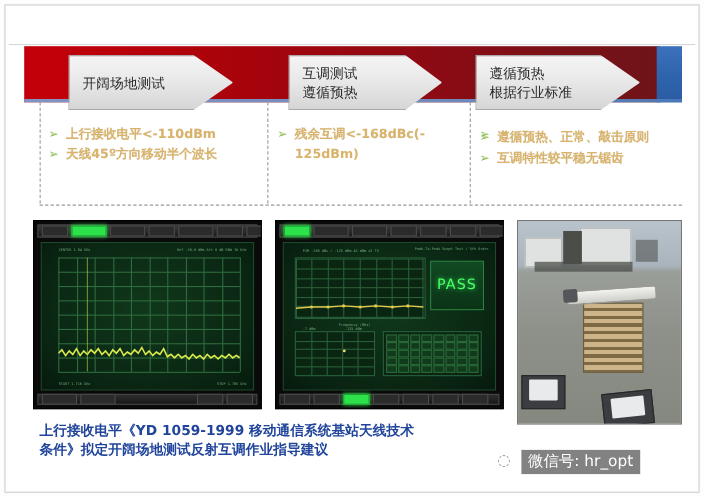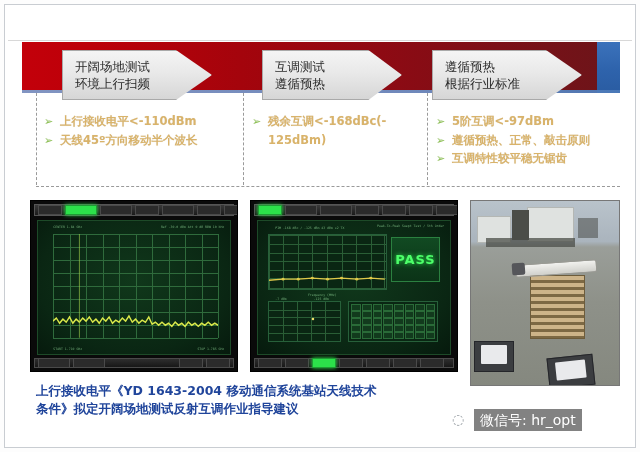--- a/index.html
+++ b/index.html
@@ -173,21 +173,21 @@
   }
 
   
   .pass-box{
     position:absolute;right:5%;top:12%;width:26%;height:34%;
     background:linear-gradient(to bottom,#114a22,#0b3317);
     border:1px solid #2b8040;box-sizing:border-box;
     display:flex;align-items:center;justify-content:center;
   }
   .pass-box b{
-    color:#4dff6a;font-size:13px;font-weight:bold;letter-spacing:1px;
+    color:#4dff6a;font-size:13px;font-weight:normal;letter-spacing:1px;
     text-shadow:0 0 5px #27e84a;
   }
   .subpanel{
     position:absolute;background:#0a2613;border:1px solid #27603a;
     box-sizing:border-box;overflow:hidden;
   }
   .minigrid .gv,.minigrid .gh{position:absolute;background:#2a5e36;}
   .minigrid .gv{top:0;bottom:0;width:1px;}
   .minigrid .gh{left:0;right:0;height:1px;}
   .cellrow{display:flex;gap:1px;}
@@ -253,21 +253,20 @@
   <div class="title-rule"></div>
 
   <div class="banner">
     <div class="banner-red"></div>
     <div class="banner-blue"></div>
   </div>
   <div class="banner-underline"></div>
 
   <div class="chev" id="chev1">
     <span>开阔场地测试</span>
-    <span>环境上行扫频</span>
   </div>
   <div class="chev" id="chev2">
     <span>互调测试</span>
     <span>遵循预热</span>
   </div>
   <div class="chev" id="chev3">
     <span>遵循预热</span>
     <span>根据行业标准</span>
   </div>
 
@@ -291,21 +290,20 @@
     <div class="bline">
       <span class="mk">➢</span>
       <span>残余互调&lt;-168dBc(-</span>
     </div>
     <div class="bcont">125dBm)</div>
   </div>
 
   <div class="bullets" id="b3">
     <div class="bline">
       <span class="mk">➢</span>
-      <span>5阶互调&lt;-97dBm</span>
     </div>
     <div class="bline">
       <span class="mk">➢</span>
       <span>遵循预热、正常、敲击原则</span>
     </div>
     <div class="bline">
       <span class="mk">➢</span>
       <span>互调特性较平稳无锯齿</span>
     </div>
   </div>
@@ -516,19 +514,19 @@
       <div class="ph-case" style="left:2%;top:76%;width:26%;height:16%;">
           <i></i>
         </div>
       <div class="ph-case" style="left:52%;top:84%;width:30%;height:16%;transform:rotate(-6deg);">
           <i></i>
         </div>
     </div>
   </div>
 
   <div class="caption">
-    <span>上行接收电平《</span><span class="lt">YD 1643-2004</span><span> 移动通信系统基站天线技术</span><br>
+    <span>上行接收电平《</span><span class="lt">YD 1059-1999</span><span> 移动通信系统基站天线技术</span><br>
     <span>条件》拟定开阔场地测试反射互调作业指导建议</span>
   </div>
 
   <div class="wm-logo">◌</div>
   <div class="wm">微信号: hr_opt</div>
 </div>
 
 </body></html>

